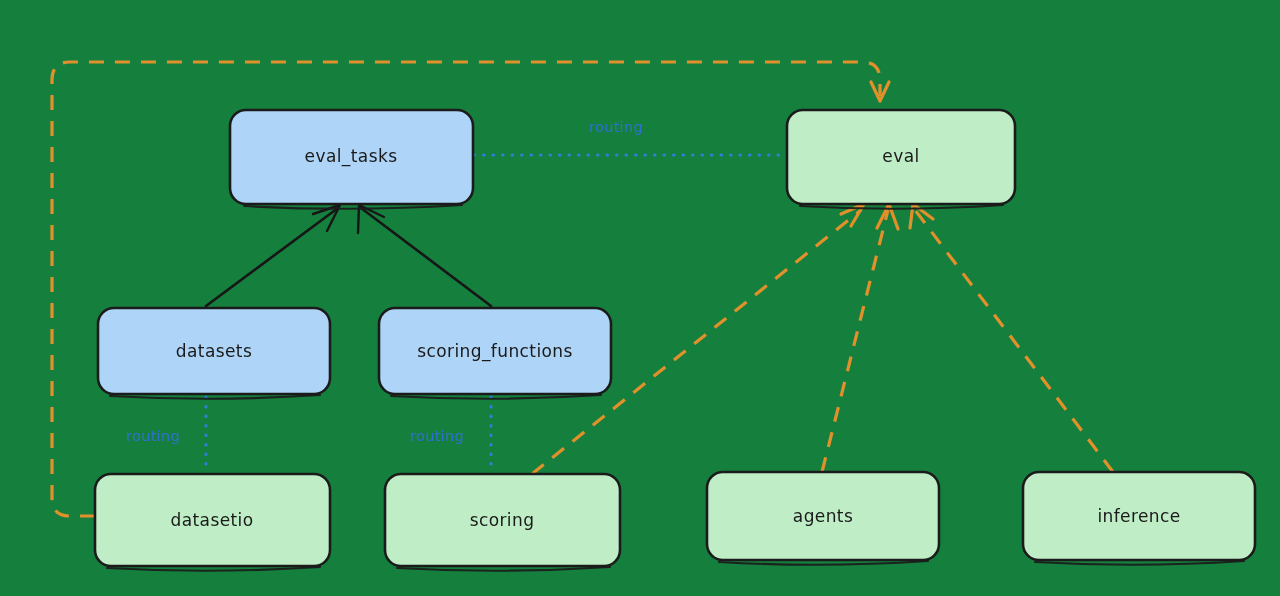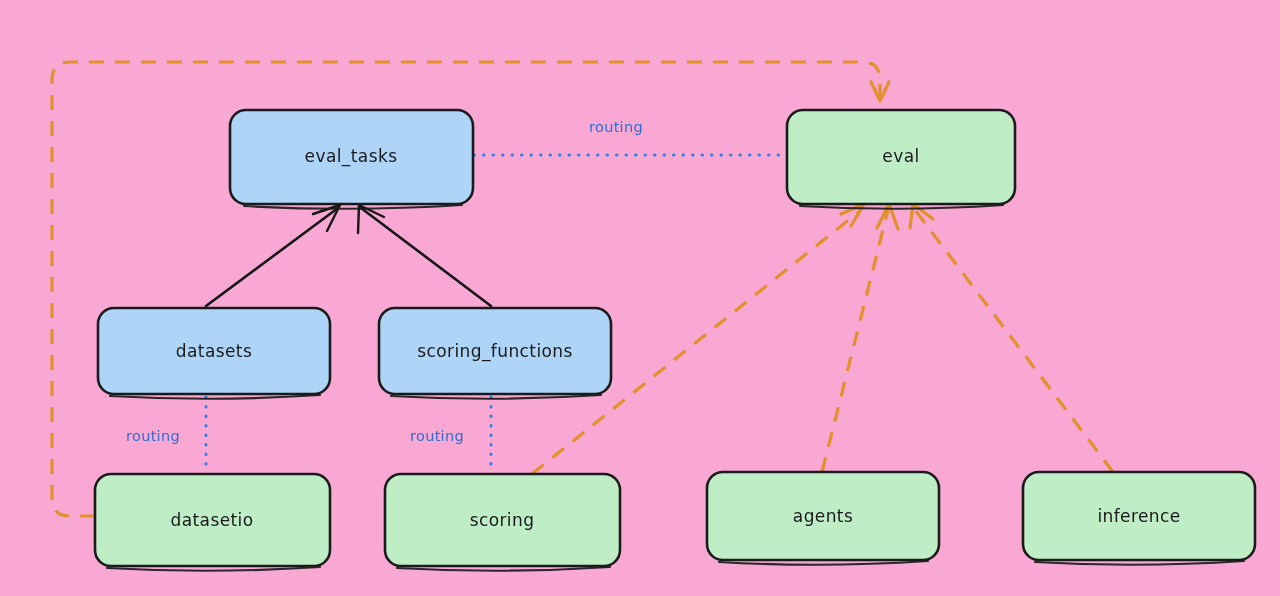--- a/index.html
+++ b/index.html
@@ -10,21 +10,21 @@
   body {
     width: 1280px;
     height: 596px;
     overflow: hidden;
     font-family: "DejaVu Sans", sans-serif;
   }
   #diagram-root {
     position: relative;
     width: 1280px;
     height: 596px;
-    background: #f9a8d4;
+    background: #15803d;
   }
   svg.diagram-canvas {
     display: block;
     width: 1280px;
     height: 596px;
   }
   .node-label {
     font-family: "DejaVu Sans", sans-serif;
     font-size: 17px;
     fill: #1a1a1a;

